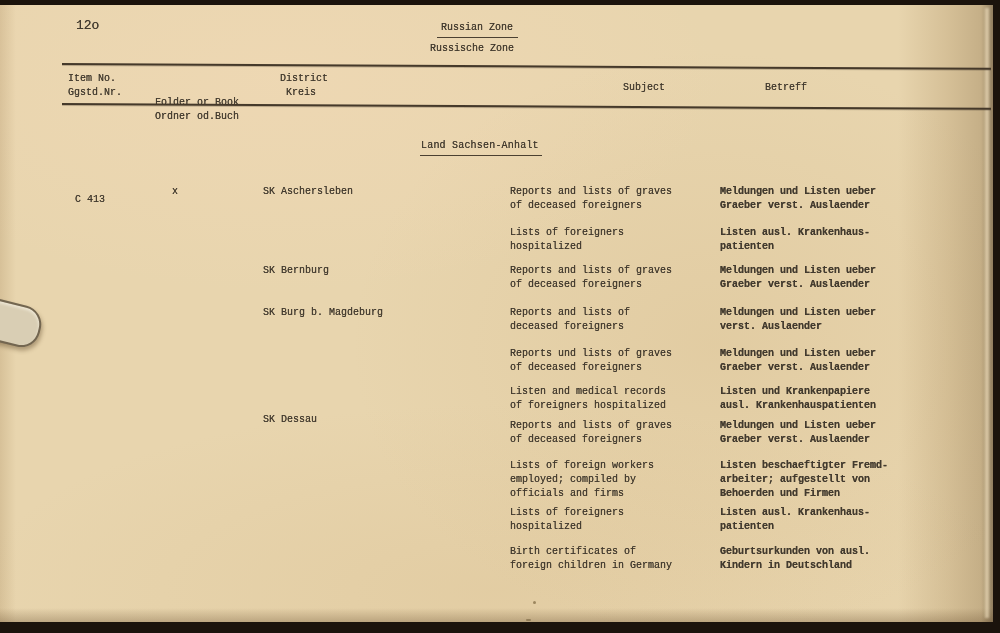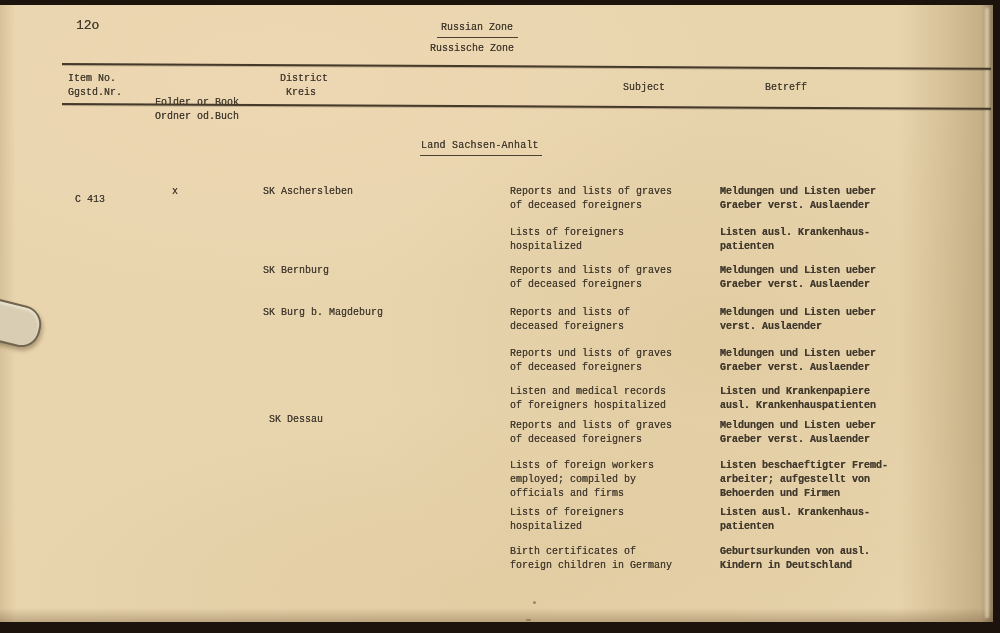--- a/index.html
+++ b/index.html
@@ -62,21 +62,21 @@
   .hdr-folder{left:155px;top:72px;margin-top:24px;}
   .hdr-district{left:280px;top:72px;}
   .hdr-subject{left:583px;top:81px;margin-left:40px;}
   .hdr-betreff{left:765px;top:81px;}
   .section-heading{left:420px;top:139px;padding:0 3px 2px 1px;letter-spacing:0.2px;}
   .row{position:absolute;left:0;width:100%;height:0;}
   .row > .txt{position:absolute;top:0;}
   .c-item{left:75px;margin-top:8px;}
   .c-folder{left:172px;}
   .c-district{left:263px;}
-  .c-district.raised{top:-6px;margin-left:6px;}
+  .c-district.raised{top:-6px;}
   .c-subject{left:510px;}
   .c-betreff{left:720px;font-weight:bold;}
 </style>
 </head>
 <body>
 
 <div class="scan">
   <div class="paper"></div>
   <div class="edge-highlight"></div>
   <div class="fastener"></div>

